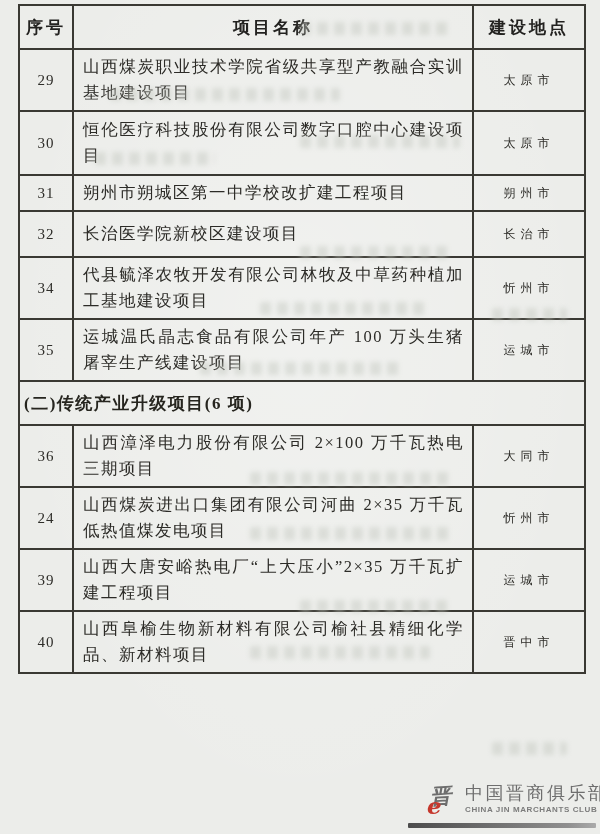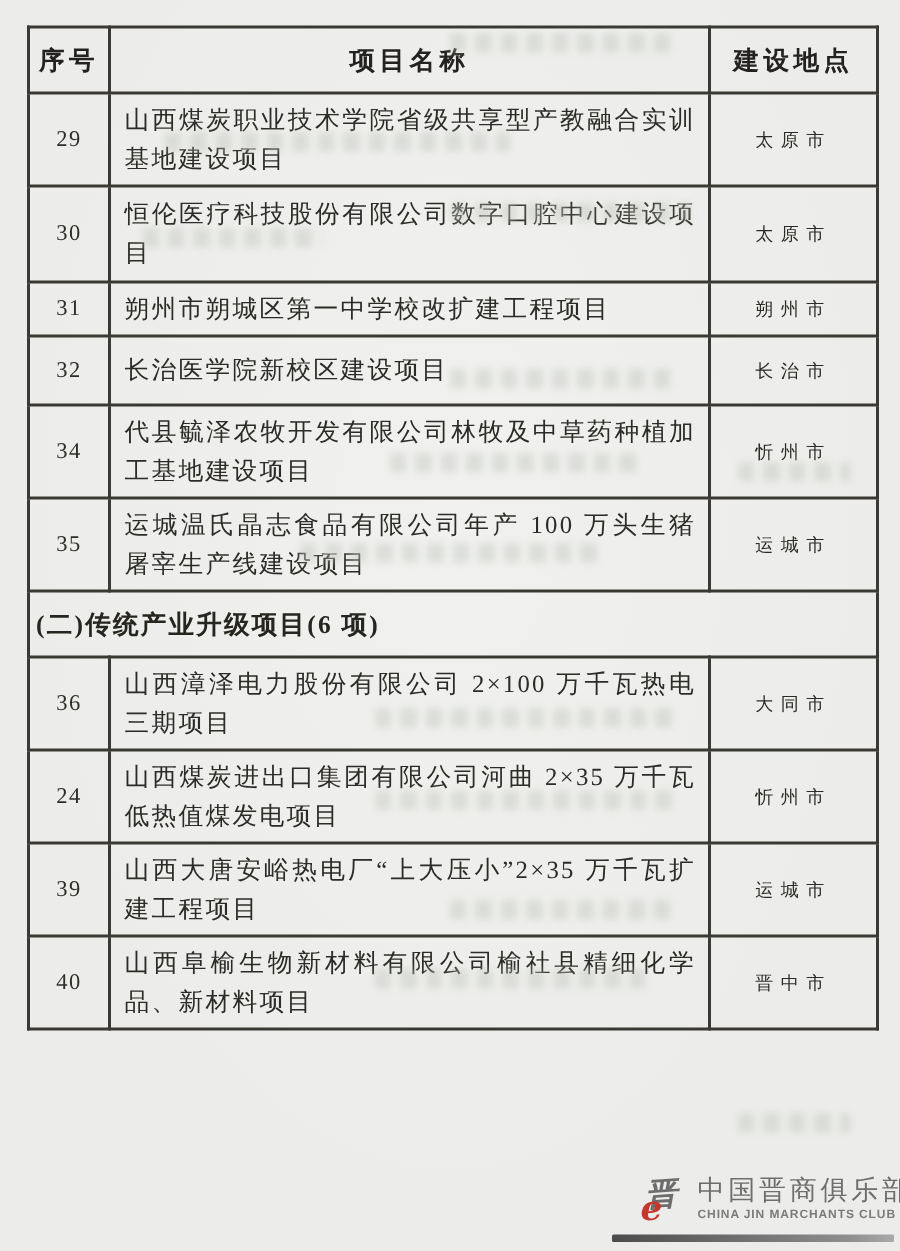--- a/index.html
+++ b/index.html
@@ -8,21 +8,21 @@
     background:#ecedea;
     font-family:"Liberation Serif","DejaVu Serif",serif;
     overflow:hidden;
   }
   .page{
     position:relative;width:600px;height:834px;
     background:#ecedea;
     background-image:radial-gradient(ellipse at 50% 40%, rgba(255,255,255,.25), rgba(0,0,0,0) 70%);
   }
   table.tbl{
-    position:absolute;left:18px;top:17px;width:566px;
+    position:absolute;left:18px;top:4px;width:566px;
     border-collapse:collapse;table-layout:fixed;
   }
   .tbl td,.tbl th{
     border:2px solid #3a3933;
     color:#2c2b27;
     padding:0;
     vertical-align:middle;
     background:transparent;
   }
   th.h{

